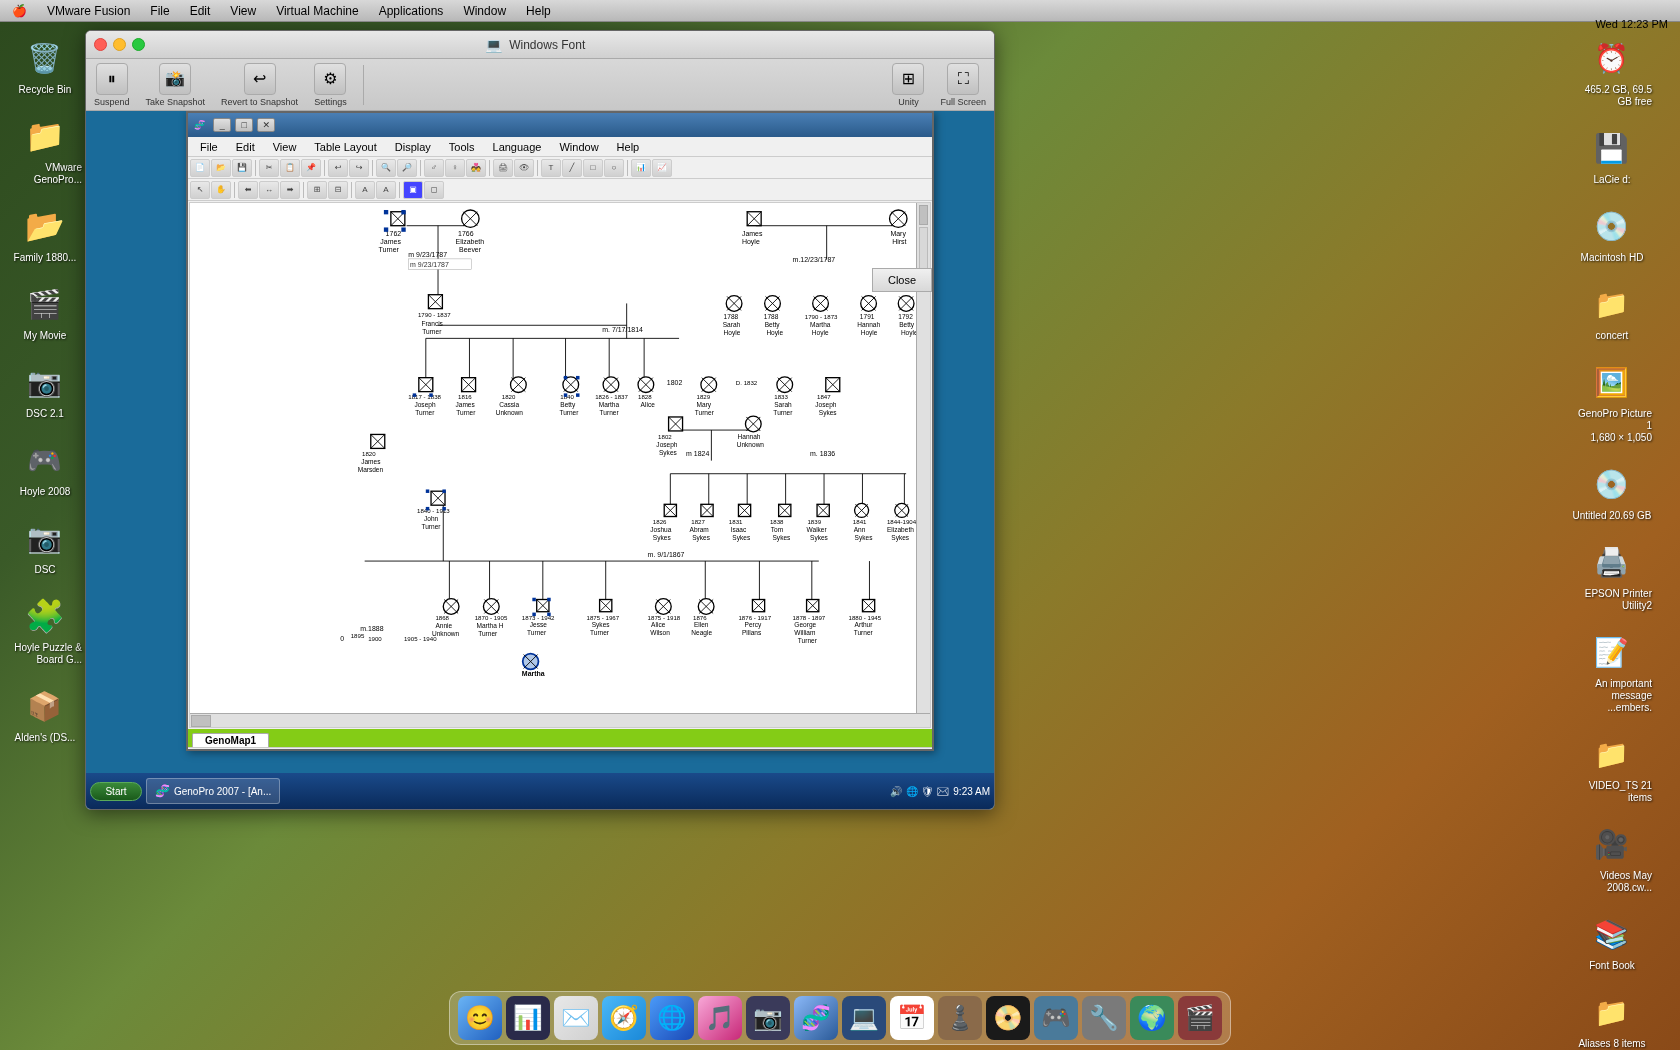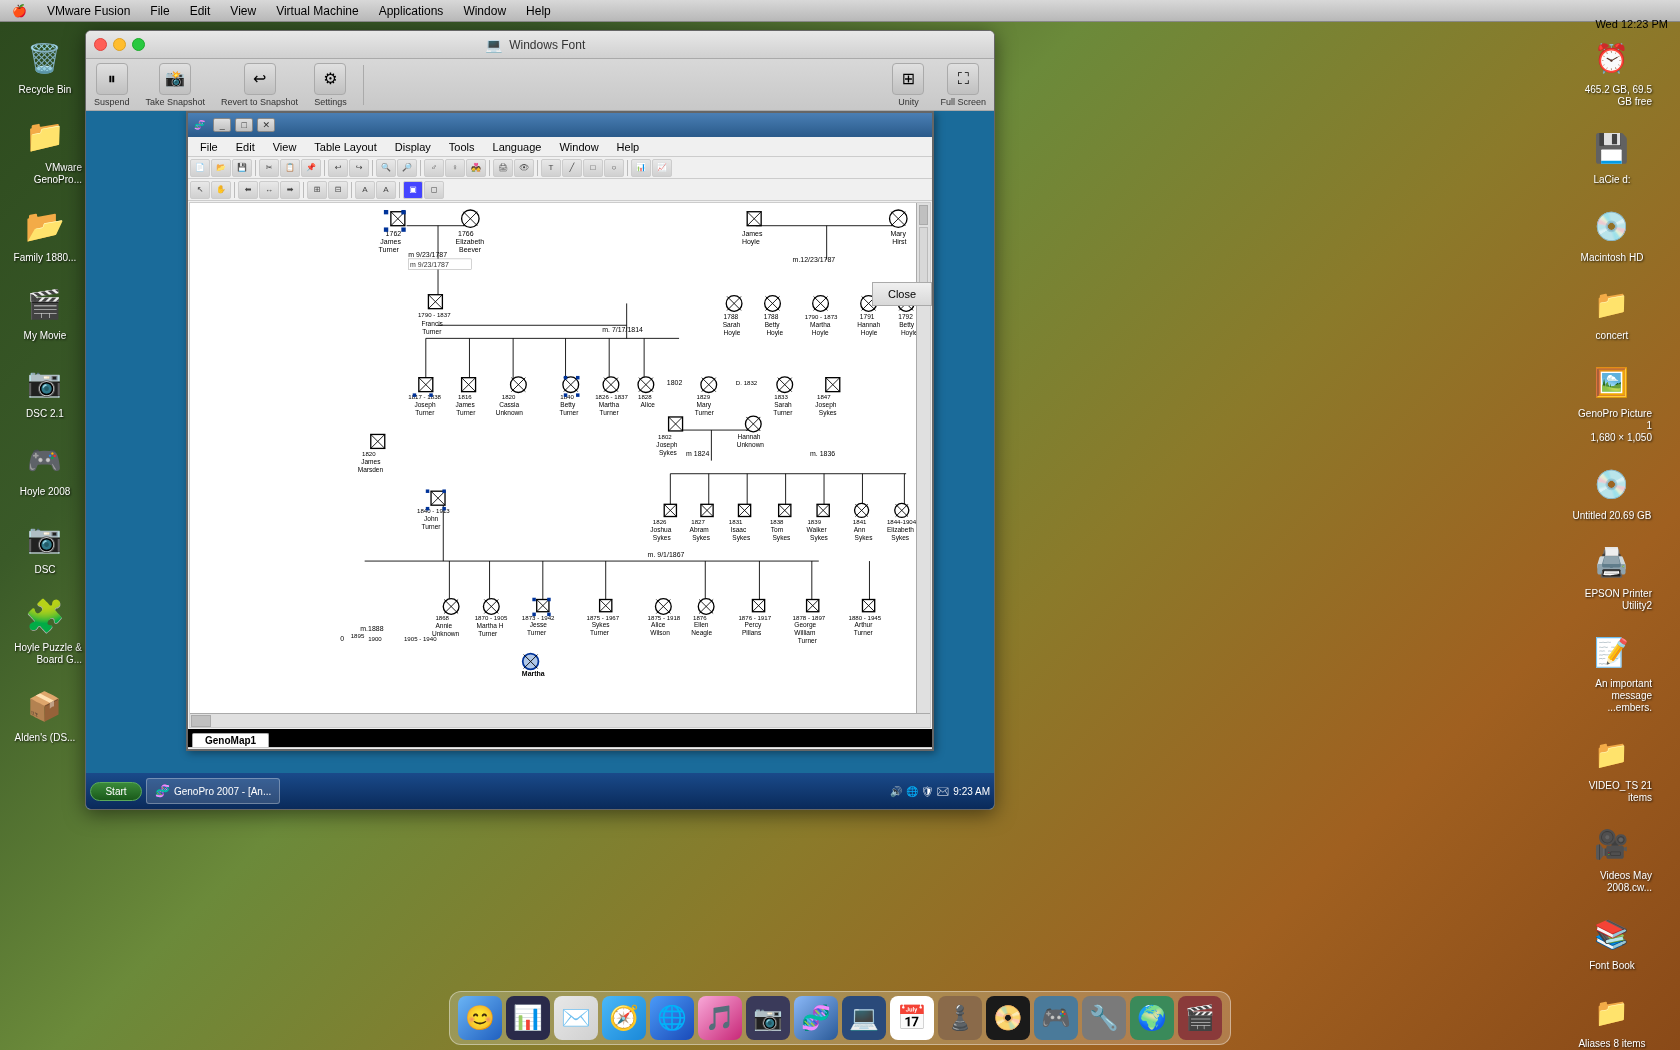--- a/index.html
+++ b/index.html
@@ -300,21 +300,21 @@
       border-top: 1px solid #ccc;
       display: flex;
       align-items: center;
       padding: 0 4px;
       font-size: 10px;
       color: #333;
     }
 
     .genopro-tabs {
       height: 18px;
-      background: #000000;
+      background: #84cc16;
       display: flex;
       align-items: flex-end;
       padding: 0 4px;
       gap: 2px;
     }
     .genopro-tab {
       padding: 1px 12px;
       background: #d0d0d0;
       border: 1px solid #aaa;
       border-bottom: none;
@@ -323,21 +323,21 @@
       border-radius: 2px 2px 0 0;
     }
     .genopro-tab.active {
       background: white;
       font-weight: bold;
     }
 
     
     .close-btn {
       position: absolute;
-      top: 169px;
+      top: 155px;
       right: 0px;
       width: 60px;
       height: 24px;
       background: linear-gradient(to bottom, #f0f0f0, #d8d8d8);
       border: 1px solid #aaa;
       display: flex;
       align-items: center;
       justify-content: center;
       font-size: 11px;
       cursor: pointer;

